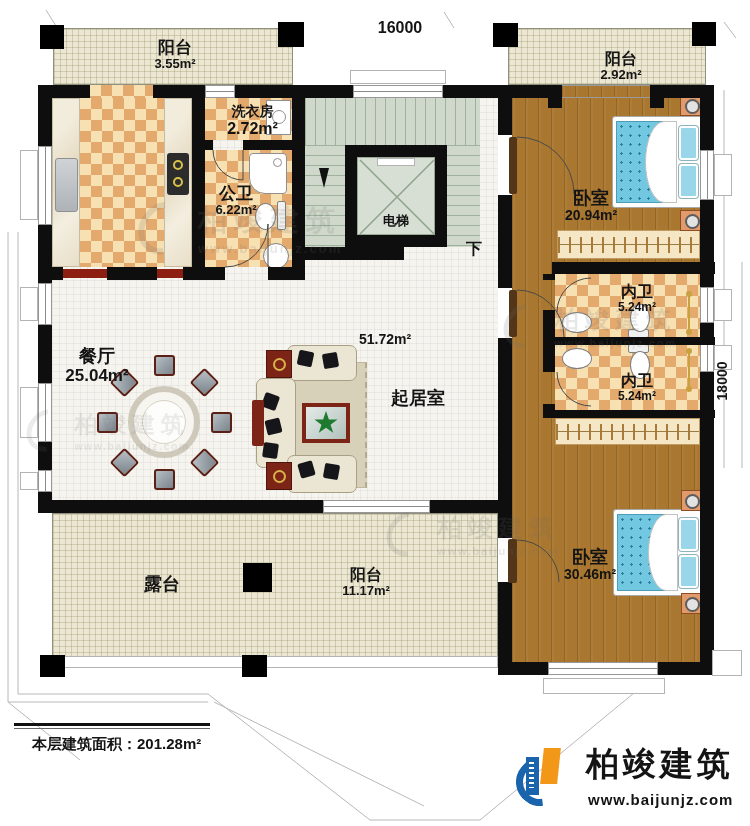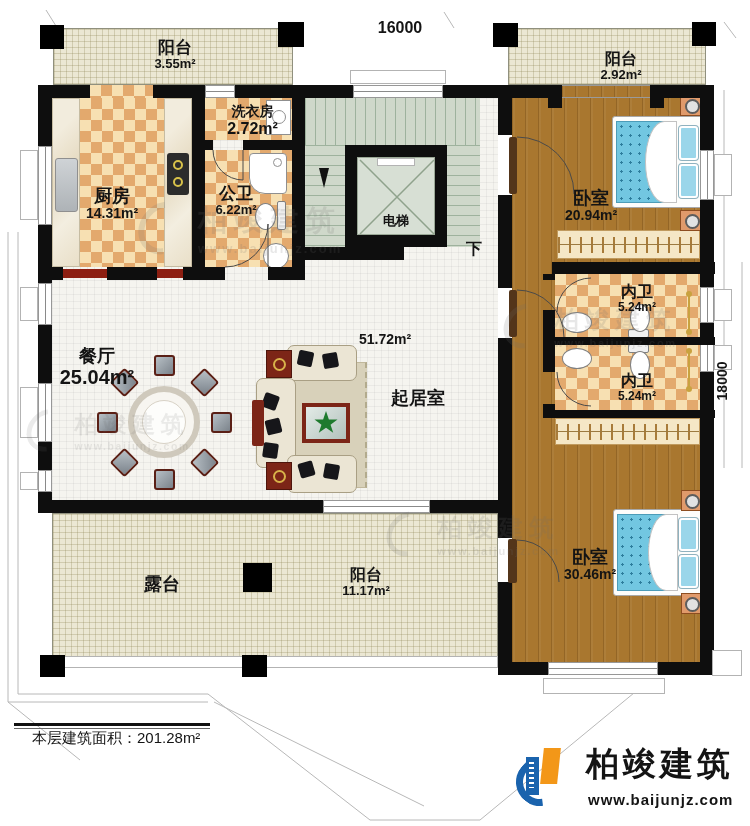--- a/index.html
+++ b/index.html
@@ -56,21 +56,21 @@
   .sinkO{background:#fff;border:1px solid #808080;border-radius:50%}
   .appliance{background:#fff;border:1px solid #8f8f8f}
   .wm{display:flex;align-items:center;gap:10px;opacity:.16;pointer-events:none}
   .wmark{width:36px;height:44px;border:6px solid #6e6e6e;border-radius:50%;
          border-top-color:transparent;border-right-color:transparent;transform:rotate(40deg)}
   .wmtxt .wm-name{font-size:29px;font-weight:900;letter-spacing:7px;color:#6e6e6e;white-space:nowrap}
   .wmtxt .wm-url{font-size:13px;font-weight:700;letter-spacing:2px;color:#6e6e6e;white-space:nowrap}
   .thresh{background:#8d1f12}
   #titleblock .t1{font-size:33px;font-weight:900;letter-spacing:2px}
   #titleblock .t2{font-size:27px;font-weight:700;margin-left:12px}
-  #titleblock .tline{font-size:15px;font-weight:400;}
+  #titleblock .tline{font-size:15px;font-weight:700;margin-top:6px}
   #brand .b-name{font-size:33px;font-weight:900;letter-spacing:4px;white-space:nowrap}
   #brand .b-url{font-size:15px;font-weight:800;letter-spacing:1px;white-space:nowrap}
 </style>
 </head>
 <body>
 
 <div id="plan">
 
   <svg class="a" style="left:0;top:0" width="750" height="826" viewBox="0 0 750 826">
     <g stroke="#b8b8b8" stroke-width="1" fill="none">
@@ -307,24 +307,20 @@
     <span class="rarea" style="font-size:13px">3.55m²</span>
   </div>
   <div class="a rlabel" style="left:571px;top:50px;width:100px">
     <span class="rname" style="font-size:16px">阳台</span>
     <span class="rarea" style="font-size:13px">2.92m²</span>
   </div>
   <div class="a rlabel" style="left:205px;top:104px;width:95px">
     <span class="rname" style="font-size:14px">洗衣房</span>
     <span class="rarea" style="font-size:16px">2.72m²</span>
   </div>
-  <div class="a rlabel" style="left:62px;top:186px;width:100px">
-    <span class="rname" style="font-size:18px">厨房</span>
-    <span class="rarea" style="font-size:14px">14.31m²</span>
-  </div>
   <div class="a rlabel" style="left:192px;top:184px;width:88px">
     <span class="rname" style="font-size:17px">公卫</span>
     <span class="rarea" style="font-size:13px">6.22m²</span>
   </div>
   <div class="a rlabel" style="left:357px;top:214px;width:78px">
     <span class="rname" style="font-size:13px">电梯</span>
   </div>
   <div class="a rlabel" style="left:462px;top:240px;width:24px">
     <span style="font-size:16px">下</span>
   </div>
@@ -335,21 +331,21 @@
   <div class="a rlabel" style="left:592px;top:283px;width:90px">
     <span class="rname" style="font-size:16px">内卫</span>
     <span class="rarea" style="font-size:12px">5.24m²</span>
   </div>
   <div class="a rlabel" style="left:592px;top:372px;width:90px">
     <span class="rname" style="font-size:16px">内卫</span>
     <span class="rarea" style="font-size:12px">5.24m²</span>
   </div>
   <div class="a rlabel" style="left:48px;top:346px;width:98px">
     <span class="rname" style="font-size:18px">餐厅</span>
-    <span class="rarea" style="font-size:20px">25.04m²</span>
+    <span class="rarea" style="font-size:17px">25.04m²</span>
   </div>
   <div class="a rlabel" style="left:345px;top:330px;width:80px">
     <span style="font-size:14px">51.72m²</span>
   </div>
   <div class="a rlabel" style="left:375px;top:388px;width:86px">
     <span style="font-size:18px">起居室</span>
   </div>
   <div class="a rlabel" style="left:542px;top:547px;width:96px">
     <span class="rname" style="font-size:18px">卧室</span>
     <span class="rarea" style="font-size:14px">30.46m²</span>

